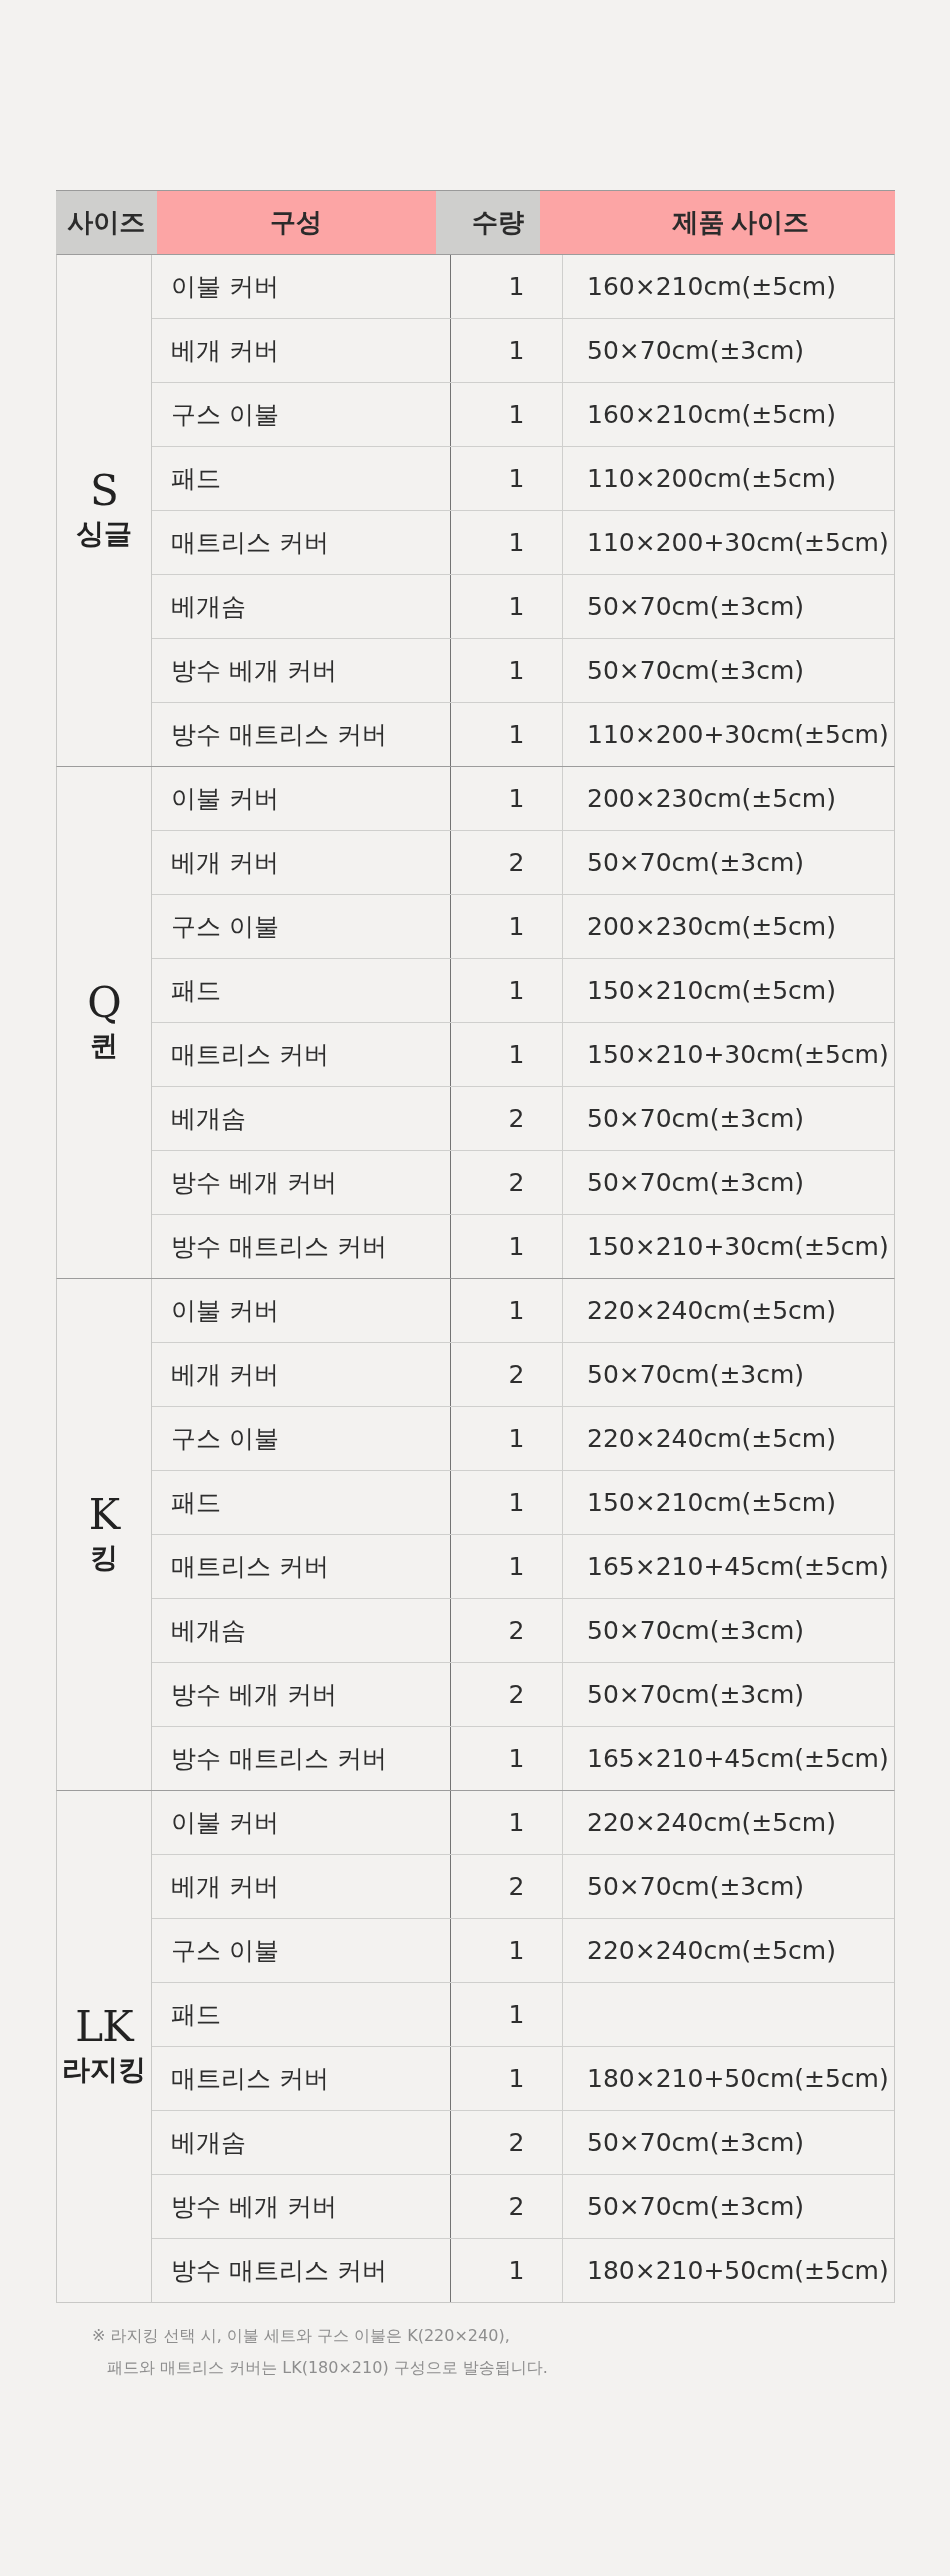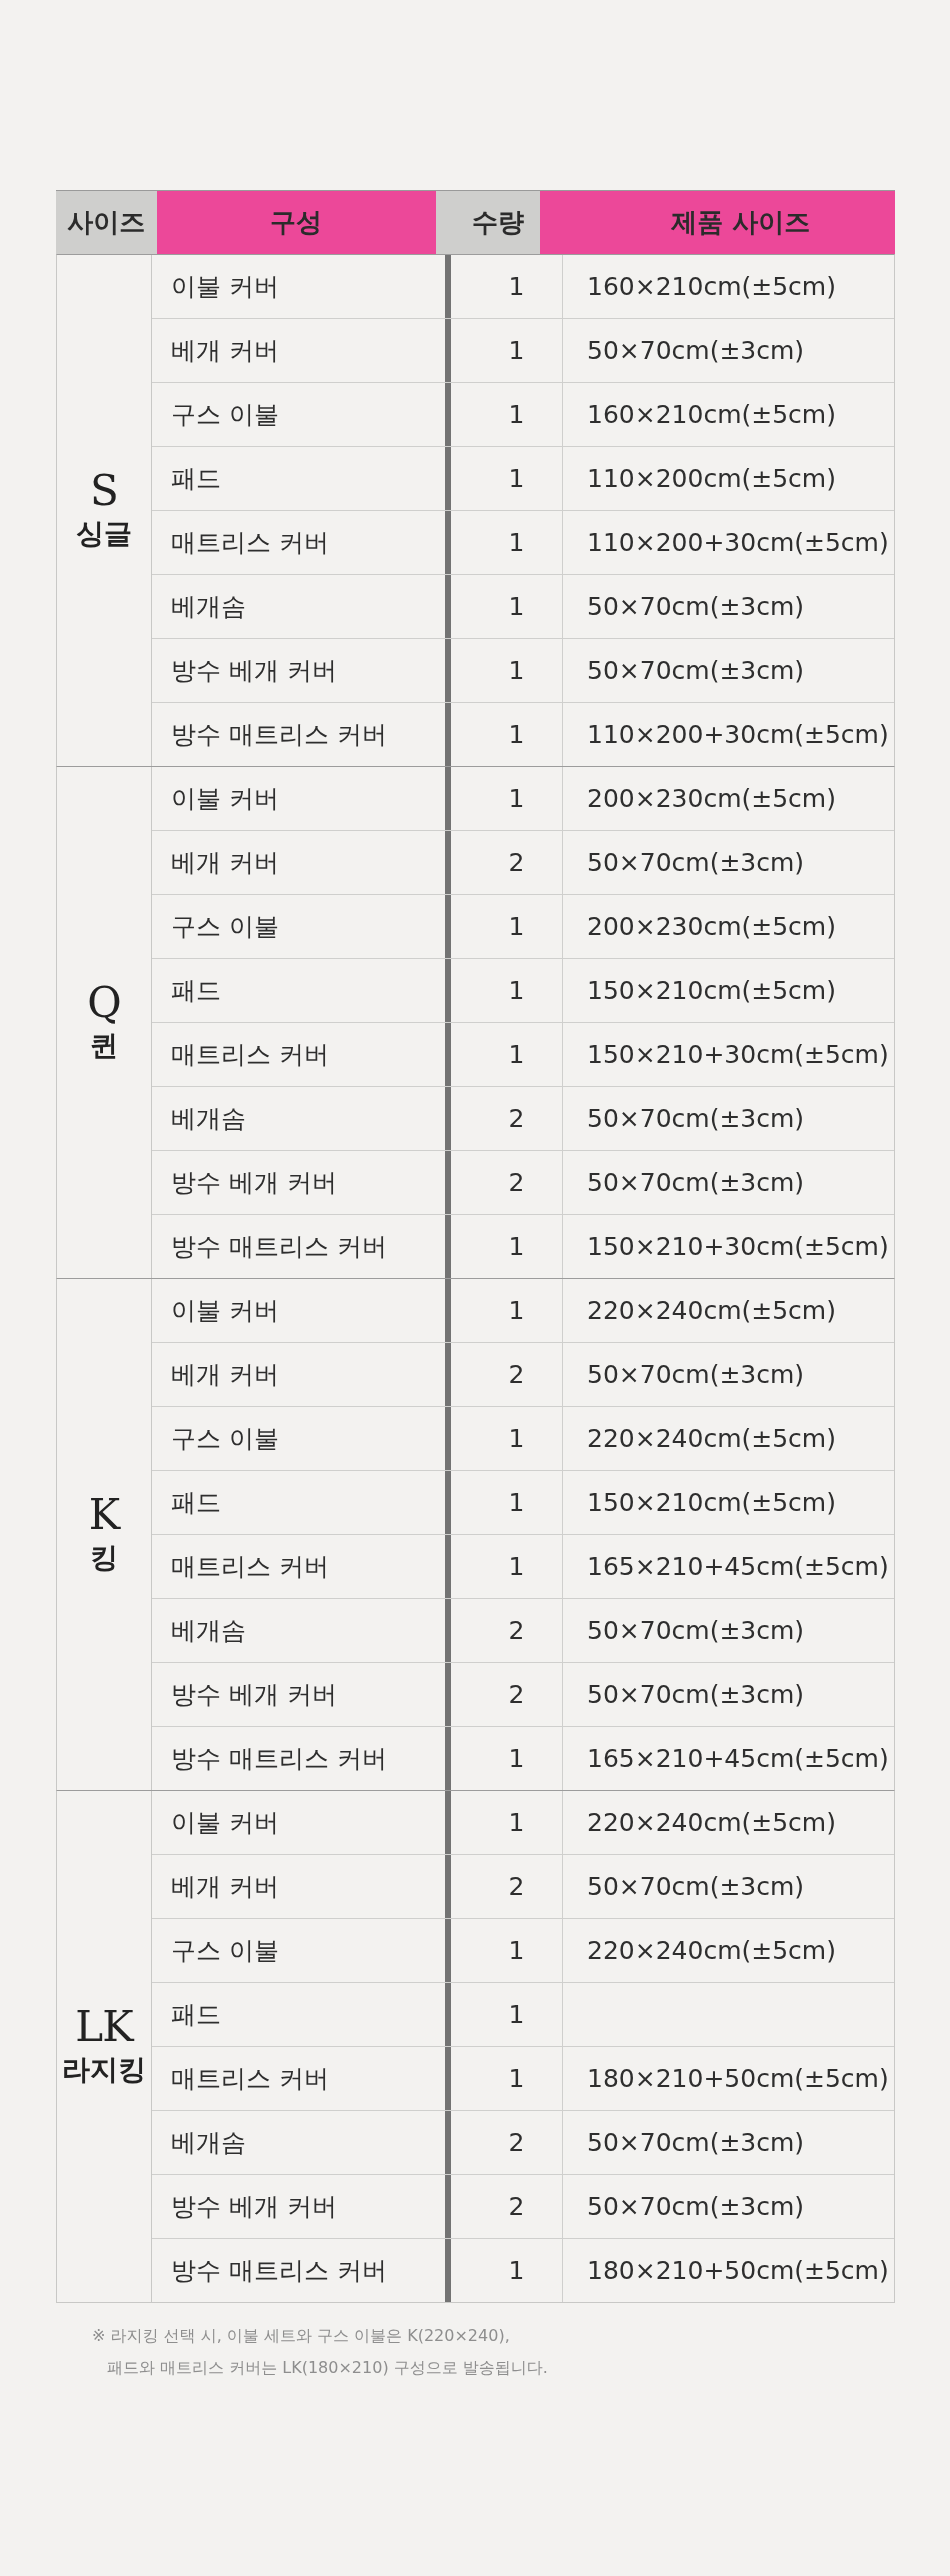--- a/index.html
+++ b/index.html
@@ -20,21 +20,21 @@
   .hdr {
     display: flex; height: 63px;
     font-size: 26px; font-weight: bold; color: #2b2b2b;
   }
   .hdr div { display: flex; align-items: center; justify-content: center; }
   .c1 { width: 108px; }
   .c2 { width: 299px; }
   .c3 { width: 91px; padding-left: 20px; }
   .c4 { width: 331px; padding-left: 46px; }
   .hdr .light { background: #cfcfcd; }
-  .hdr .dark { background: #ec4899; }
+  .hdr .dark { background: #fca5a5; font-family: Liberation Serif, serif; }
   .group {
     display: flex;
     border-top: 1.9px solid #9c9c9c;
     border-left: 1px solid #c8c8c6;
     border-right: 1px solid #c8c8c6;
   }
   .group.last { border-bottom: 1px solid #c8c8c6; }
   .size-cell {
     width: 117px;
     border-right: 1px solid #c8c8c6;
@@ -47,21 +47,21 @@
     letter-spacing: -1px;
   }
   .size-name { font-size: 28px; font-weight: bold; color: #222; margin-top: 1.9px; }
   .rows { flex: 1; display: flex; flex-direction: column; }
   .row {
     display: flex; height: 63px;
     border-top: 1px solid #cfcfcd;
     font-size: 25px; color: #2e2e2e;
   }
   .row:first-child { border-top: none; }
-  .row .c2 { width: 299px; padding-left: 19px; box-sizing: border-box; border-right: 6px solid #737373; display: flex; align-items: center; }
+  .row .c2 { width: 299px; padding-left: 19px; box-sizing: border-box; border-right: 1px solid #737373; display: flex; align-items: center; }
   .row .c3 { width: 91px; border-right: 1px solid #cfcfcd; display: flex; align-items: center; justify-content: center; }
   .row .c4 { flex: 1; padding-left: 24px; box-sizing: border-box; display: flex; align-items: center; }
   .note {
     position: absolute; left: 52px; top: 2320px;
     font-size: 16px; color: #8e8e8e; line-height: 32px; margin-left: 40px;
   }
   .note .line2 { padding-left: 15px; }
 </style>
 </head>
 <body>

